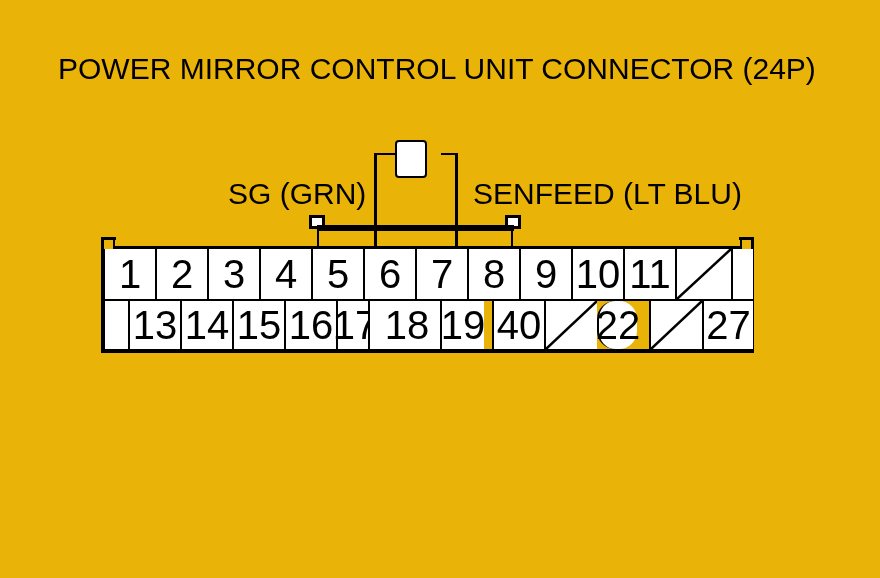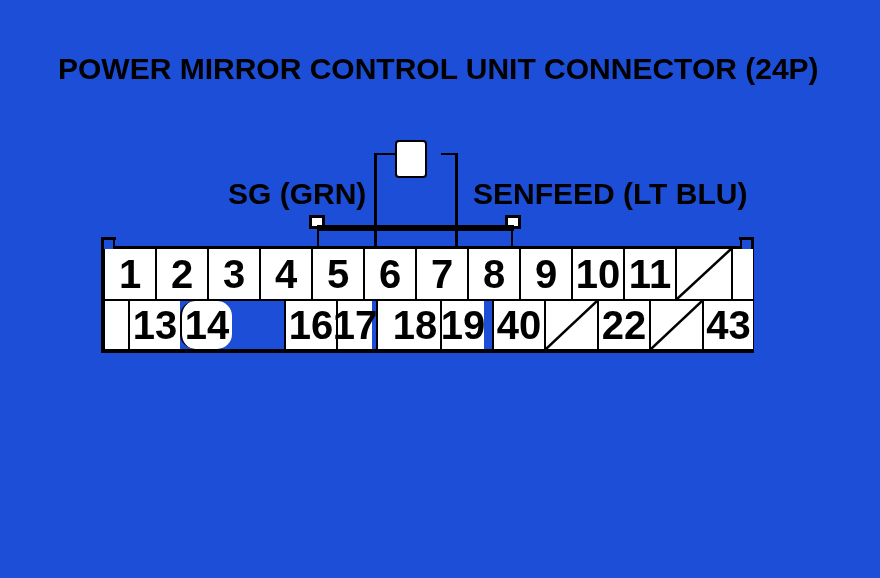--- a/index.html
+++ b/index.html
@@ -1,18 +1,18 @@
 <!DOCTYPE html>
 <html><head>
 <meta charset="utf-8">
 <style>
   html,body { margin:0; padding:0; background:#fff; }
   .canvas {
-    position:relative; width:880px; height:578px; background:#1d4ed8;
-    font-family:"Liberation Sans", sans-serif; color:#000; overflow:hidden;font-weight:bold;
+    position:relative; width:880px; height:578px; background:#eab308;
+    font-family:"Liberation Sans", sans-serif; color:#000; overflow:hidden;
   }
   .txt { position:absolute; white-space:nowrap; color:#000; }
   .title { left:58px; top:52px; font-size:30px; line-height:34px; }
   .pin-label { top:178px; font-size:30px; line-height:32px; }
   .pin-label.left  { left:228px; }
   .pin-label.right { left:473px; }
   .caption { left:227px; top:478px; font-size:30px; line-height:34px; }
 
   .ln { position:absolute; background:#000; }
 
@@ -83,33 +83,34 @@
   <div class="cell rt" style="left:623px;width:52px;">11</div>
   <div class="cell rt" style="left:675px;width:56px;">
     <svg viewBox="0 0 100 100" preserveAspectRatio="none">
       <line x1="0" y1="100" x2="100" y2="0" stroke="#000" stroke-width="2.5" vector-effect="non-scaling-stroke"></line>
     </svg>
   </div>
   <div class="cell rt" style="left:731px;width:22px;"></div>
 
   <div class="cell rb" style="left:103px;width:25px;"></div>
   <div class="cell rb" style="left:128px;width:52px;">13</div>
-  <div class="cell rb" style="left:180px;width:52px;border-radius:15px;">14</div>
+  <div class="cell rb" style="left:180px;width:52px;">14</div>
+  <div class="cell rb" style="left:232px;width:52px;">15</div>
   <div class="cell rb" style="left:284px;width:52px;">16</div>
   <div class="cell rb" style="left:336px;width:36px;">17</div>
-  <div class="cell rb" style="left:376px;width:76px;">18</div>
+  <div class="cell rb" style="left:368px;width:76px;">18</div>
   <div class="cell rb" style="left:440px;width:44px;">19</div>
   <div class="cell rb" style="left:492px;width:52px;">40</div>
   <div class="cell rb" style="left:544px;width:53px;">
     <svg viewBox="0 0 100 100" preserveAspectRatio="none">
       <line x1="0" y1="100" x2="100" y2="0" stroke="#000" stroke-width="2.5" vector-effect="non-scaling-stroke"></line>
     </svg>
   </div>
-  <div class="cell rb" style="left:597px;width:52px;">22</div>
+  <div class="cell rb" style="left:597px;width:40px;border-radius:18px;">22</div>
   <div class="cell rb" style="left:649px;width:53px;">
     <svg viewBox="0 0 100 100" preserveAspectRatio="none">
       <line x1="0" y1="100" x2="100" y2="0" stroke="#000" stroke-width="2.5" vector-effect="non-scaling-stroke"></line>
     </svg>
   </div>
-  <div class="cell rb" style="left:702px;width:51px;">43</div>
+  <div class="cell rb" style="left:702px;width:51px;">27</div>
 
 
 </div>
 
 </body></html>

